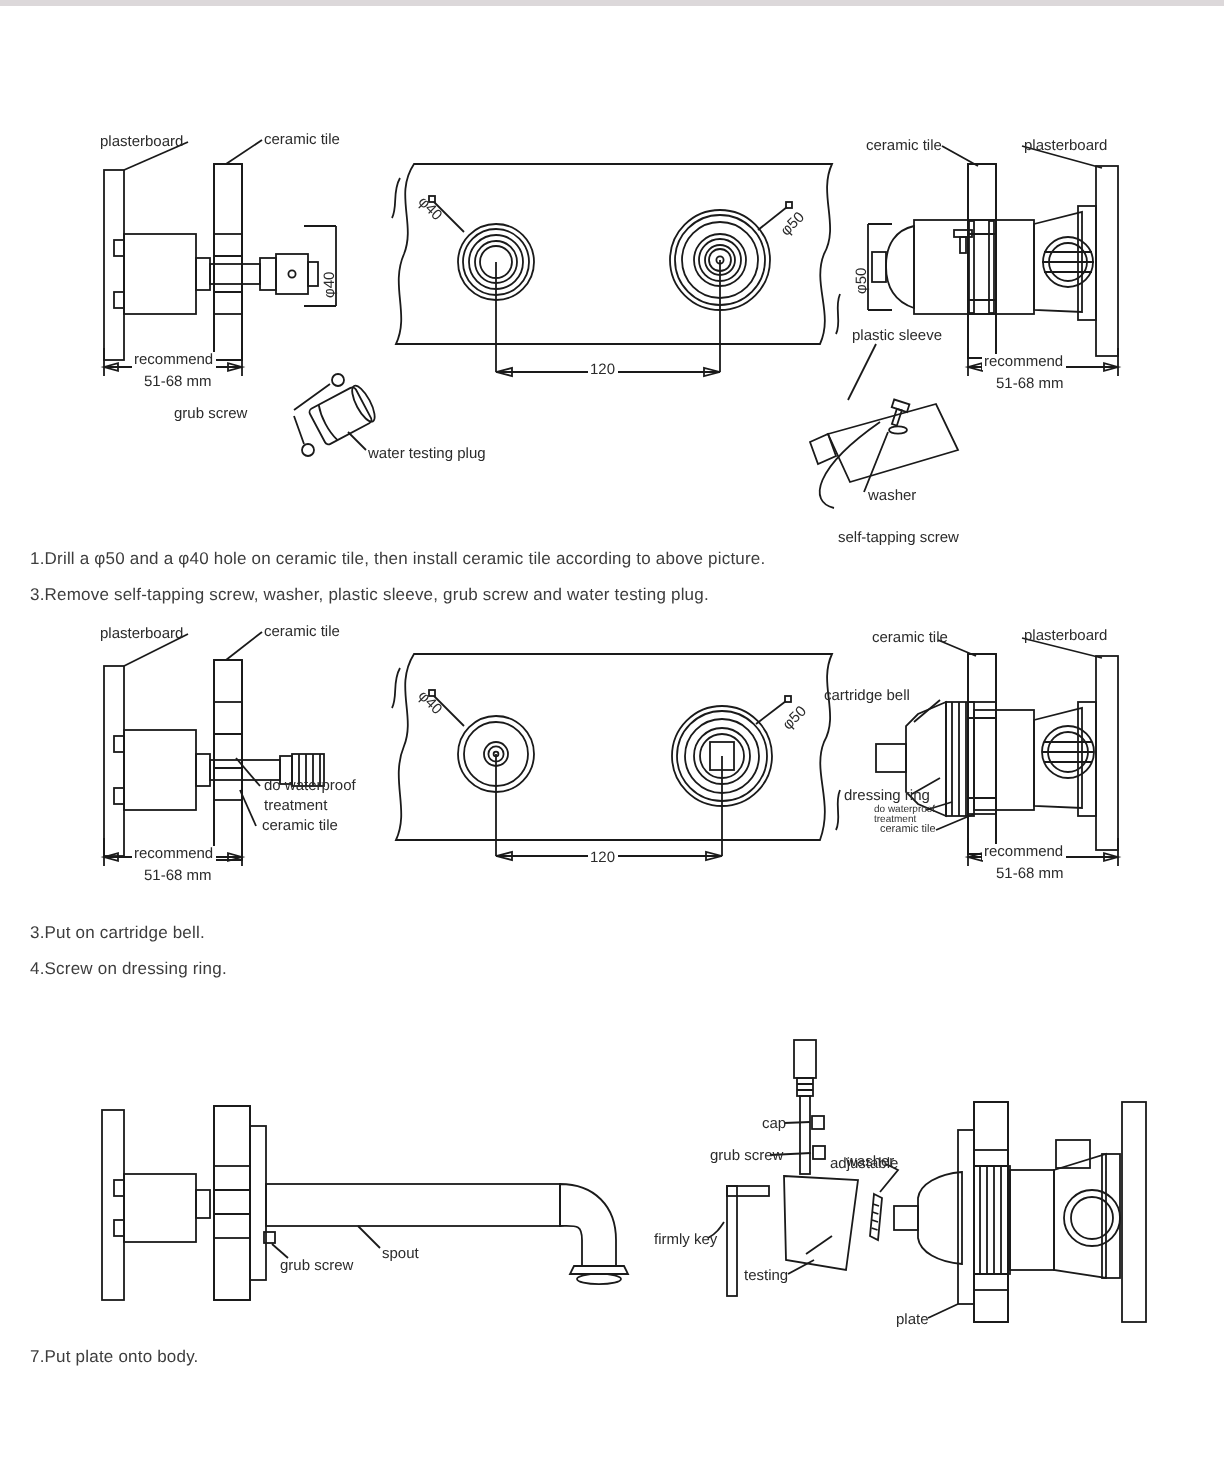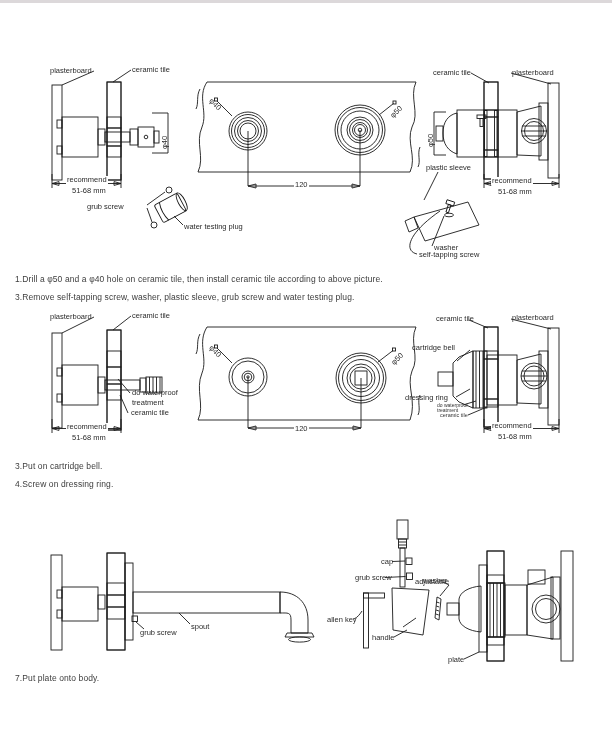--- a/index.html
+++ b/index.html
@@ -143,21 +143,21 @@
     <span class="lbl r45" style="left:213px;top:42px">φ40</span>
     <span class="lbl rm45" style="left:389px;top:59px">φ50</span>
     <span class="lbl dim" style="left:294px;top:126px">120</span>
     <span class="lbl" style="left:433px;top:14px">ceramic tile</span>
     <span class="lbl" style="left:512px;top:14px">plasterboard</span>
     <span class="lbl rm90" style="left:427px;top:92px">φ50</span>
     <span class="lbl" style="left:426px;top:109px">plastic sleeve</span>
     <span class="lbl dim" style="left:491px;top:122px">recommend</span>
     <span class="lbl" style="left:498px;top:133px">51-68 mm</span>
     <span class="lbl" style="left:434px;top:189px">washer</span>
-    <span class="lbl" style="left:419px;top:196px">self-tapping screw</span>
+    <span class="lbl" style="left:419px;top:210px">self-tapping screw</span>
   </div>
 
   <p class="step" style="top:274px">1.Drill a φ50 and a φ40 hole on ceramic tile, then install ceramic tile according to above picture.</p>
   <p class="step" style="top:292px">3.Remove self-tapping screw, washer, plastic sleeve, grub screw and water testing plug.</p>
 
   <div class="diagram d2">
     <svg width="612" height="150">
       <defs>
         <pattern id="h2" width="4.5" height="4.5" patternUnits="userSpaceOnUse">
           <path d="M0,4.5 L4.5,0 M0,0 L4.5,4.5" stroke="#4d4d4d" stroke-width="0.5"></path>
@@ -243,21 +243,21 @@
     <span class="lbl" style="left:132px;top:94px">treatment</span>
     <span class="lbl" style="left:131px;top:104px">ceramic tile</span>
     <span class="lbl dim" style="left:66px;top:118px">recommend</span>
     <span class="lbl" style="left:72px;top:129px">51-68 mm</span>
     <span class="lbl r45" style="left:213px;top:39px">φ40</span>
     <span class="lbl rm45" style="left:390px;top:56px">φ50</span>
     <span class="lbl dim" style="left:294px;top:120px">120</span>
     <span class="lbl" style="left:412px;top:39px">cartridge bell</span>
     <span class="lbl" style="left:436px;top:10px">ceramic tile</span>
     <span class="lbl" style="left:512px;top:9px">plasterboard</span>
-    <span class="lbl" style="left:405px;top:89px">dressing ring</span>
+    <span class="lbl" style="left:422px;top:89px">dressing ring</span>
     <span class="lbl sm" style="left:437px;top:98px">do waterproof</span>
     <span class="lbl sm" style="left:437px;top:103px">treatment</span>
     <span class="lbl sm2" style="left:440px;top:108px">ceramic tile</span>
     <span class="lbl dim" style="left:491px;top:117px">recommend</span>
     <span class="lbl" style="left:498px;top:128px">51-68 mm</span>
   </div>
 
   <p class="step" style="top:461px">3.Put on cartridge bell.</p>
   <p class="step" style="top:479px">4.Screw on dressing ring.</p>
 
@@ -327,19 +327,19 @@
         <circle cx="546" cy="96" r="14" stroke-width="1.8" fill="#fff"></circle>
         <circle cx="546" cy="96" r="10.5"></circle>
       </g>
     </svg>
     <span class="lbl" style="left:140px;top:116px">grub screw</span>
     <span class="lbl" style="left:191px;top:110px">spout</span>
     <span class="lbl" style="left:381px;top:45px">cap</span>
     <span class="lbl" style="left:355px;top:61px">grub screw</span>
     <span class="lbl" style="left:415px;top:65px">adjustable</span>
     <span class="lbl" style="left:423px;top:64px">washer</span>
-    <span class="lbl" style="left:327px;top:103px">allen key</span>
-    <span class="lbl" style="left:372px;top:121px">handle</span>
+    <span class="lbl" style="left:327px;top:103px">firmly key</span>
+    <span class="lbl" style="left:372px;top:121px">testing</span>
     <span class="lbl" style="left:448px;top:143px">plate</span>
   </div>
 
   <p class="step" style="top:673px">7.Put plate onto body.</p>
 </div>
 
 </body></html>

